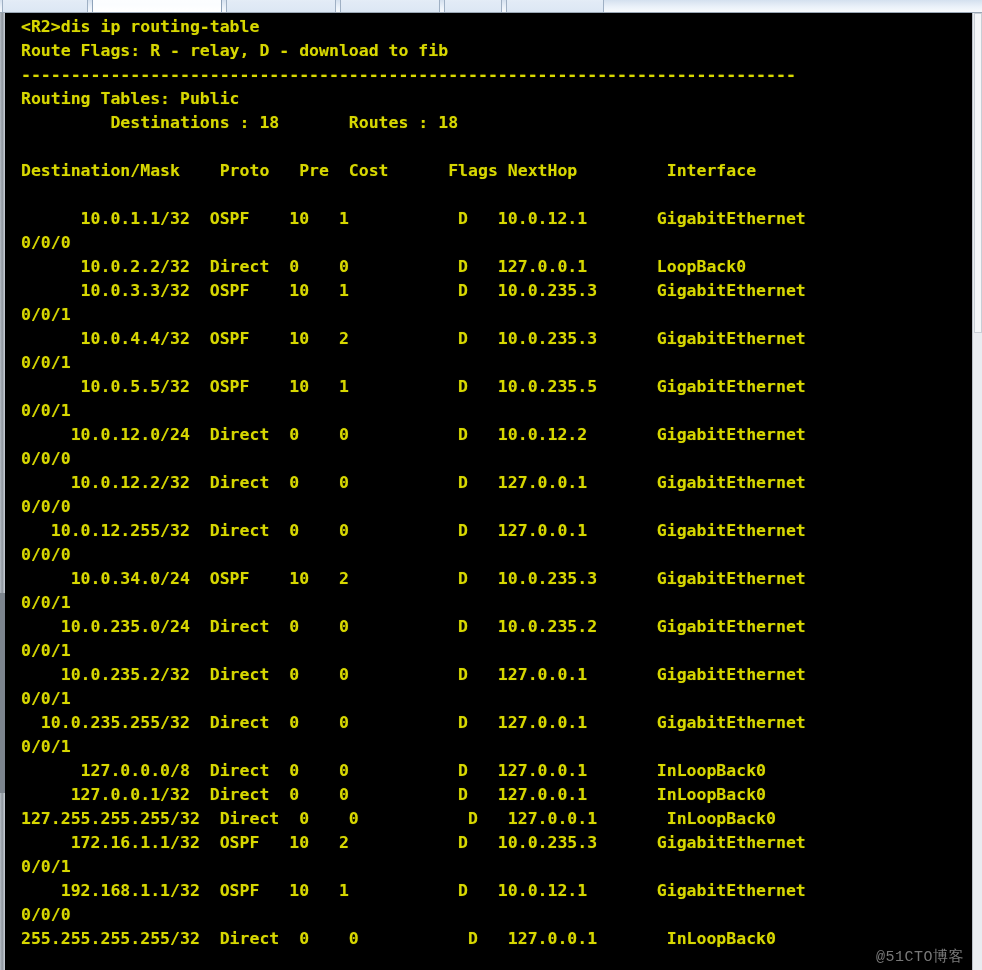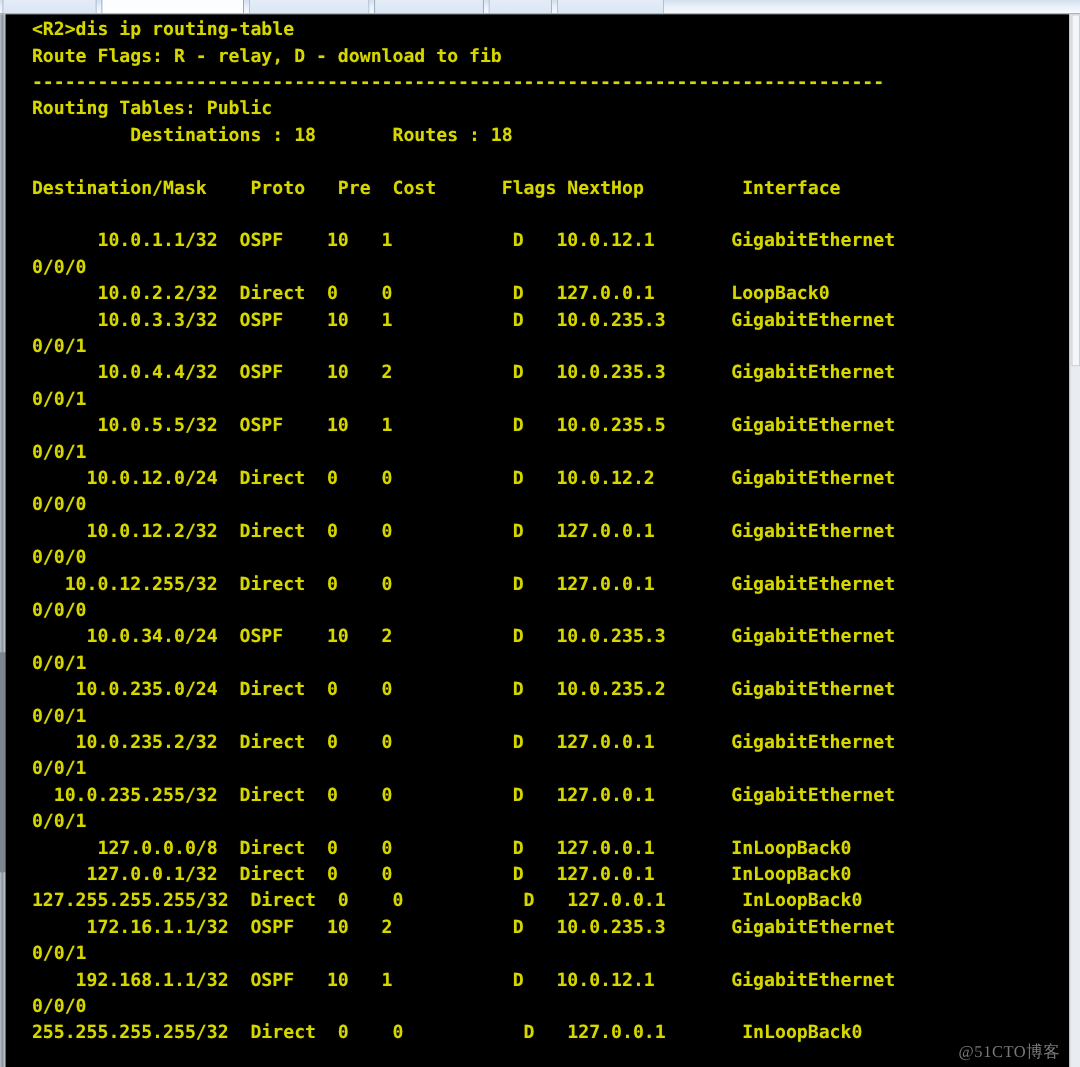--- a/index.html
+++ b/index.html
@@ -95,32 +95,31 @@
     font-size: 16.5px;
     font-weight: bold;
     line-height: 24px;
     letter-spacing: 0px;
     white-space: pre;
     text-shadow: 0 0 1px rgba(215,215,0,0.35);
   }
   .cline {
     display: block;
     height: 24px;
-    padding-left: 3px;
+    padding-left: 16px;
     white-space: pre;
-    margin-left: 21px;
   }
   .blank { color: transparent; }
 
   #watermark {
     position: absolute;
     right: 8px;
     bottom: 4px;
     color: #8e8e8e;
-    font-family: Liberation Serif, serif;
+    font-family: Liberation Mono, monospace;
     font-size: 15px;
     font-weight: normal;
     letter-spacing: 0.5px;
     opacity: 0.85;
   }
 </style>
 </head>
 <body>
 
 <div id="screen">

